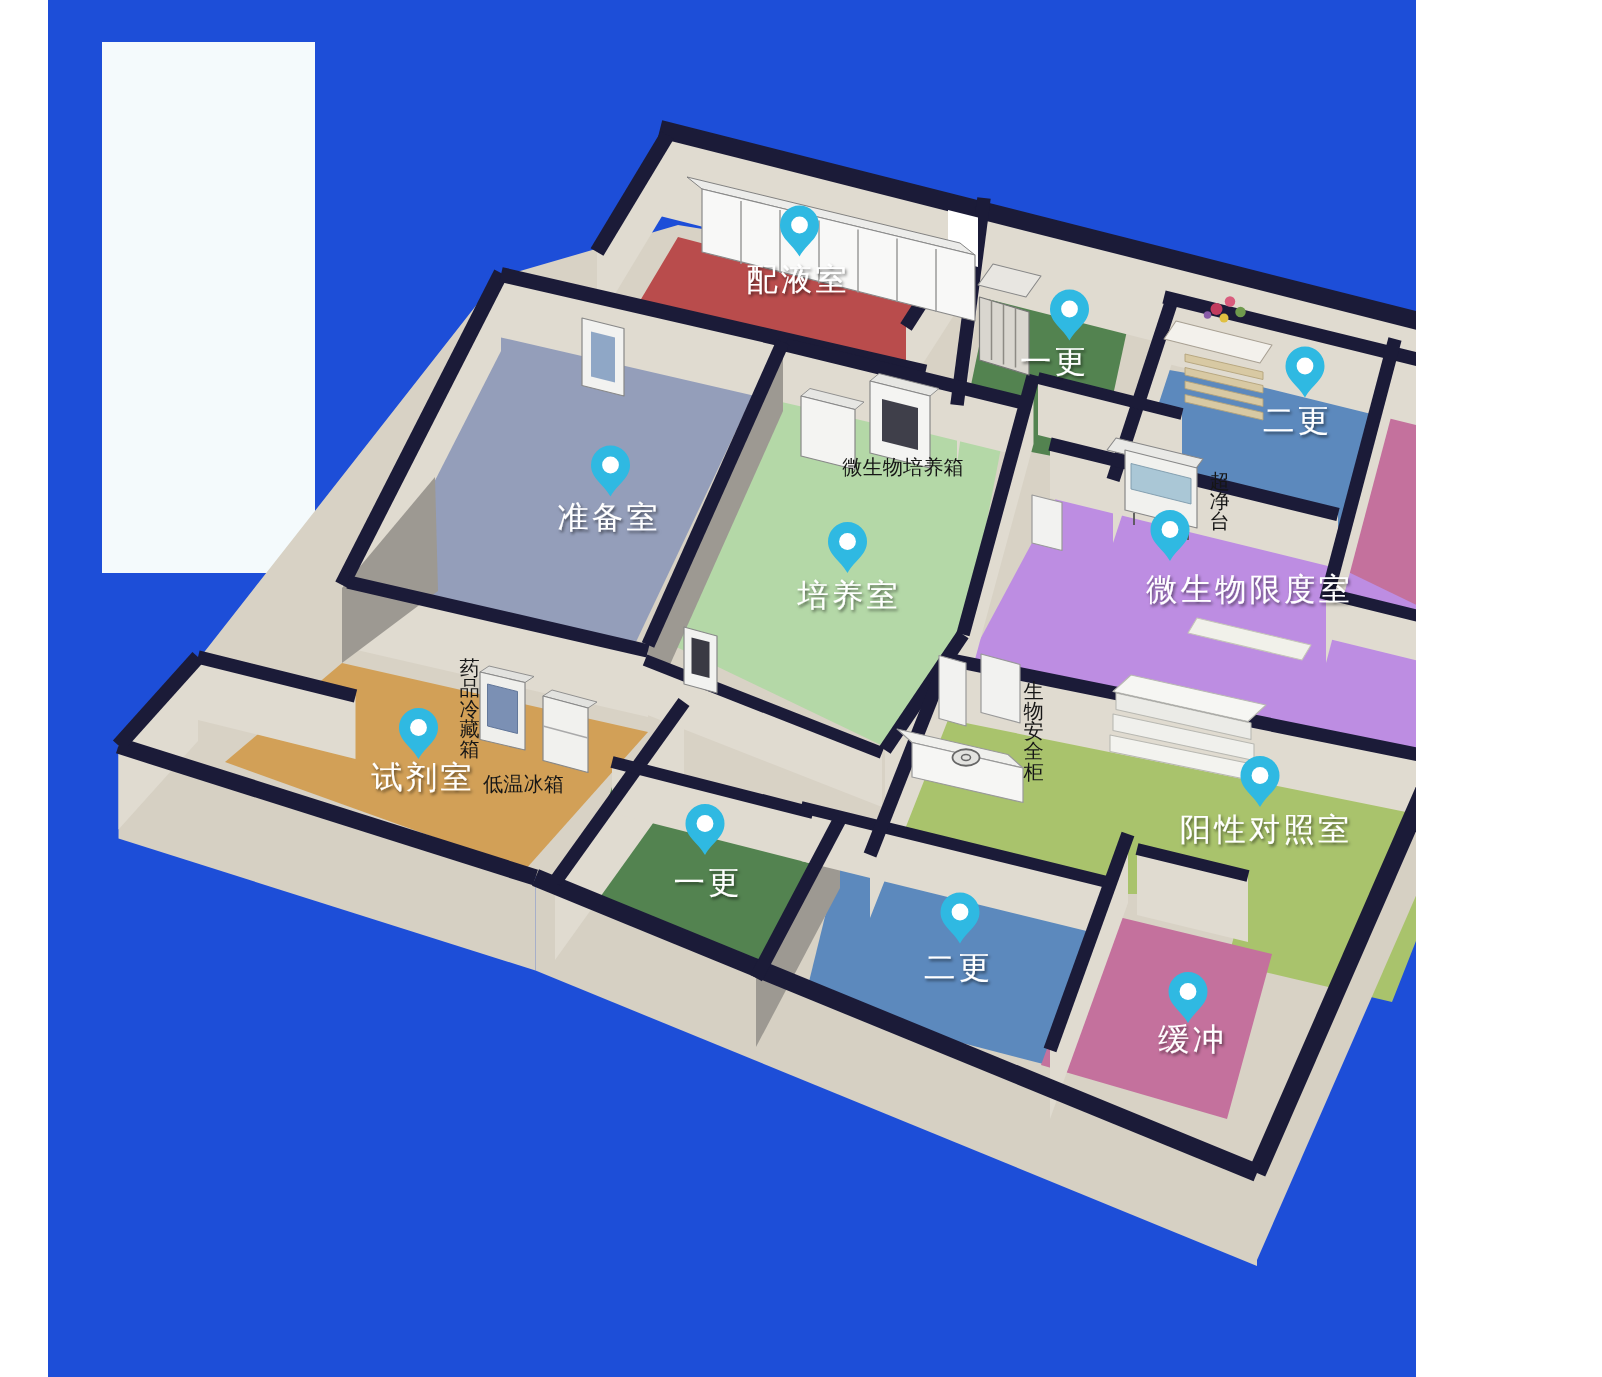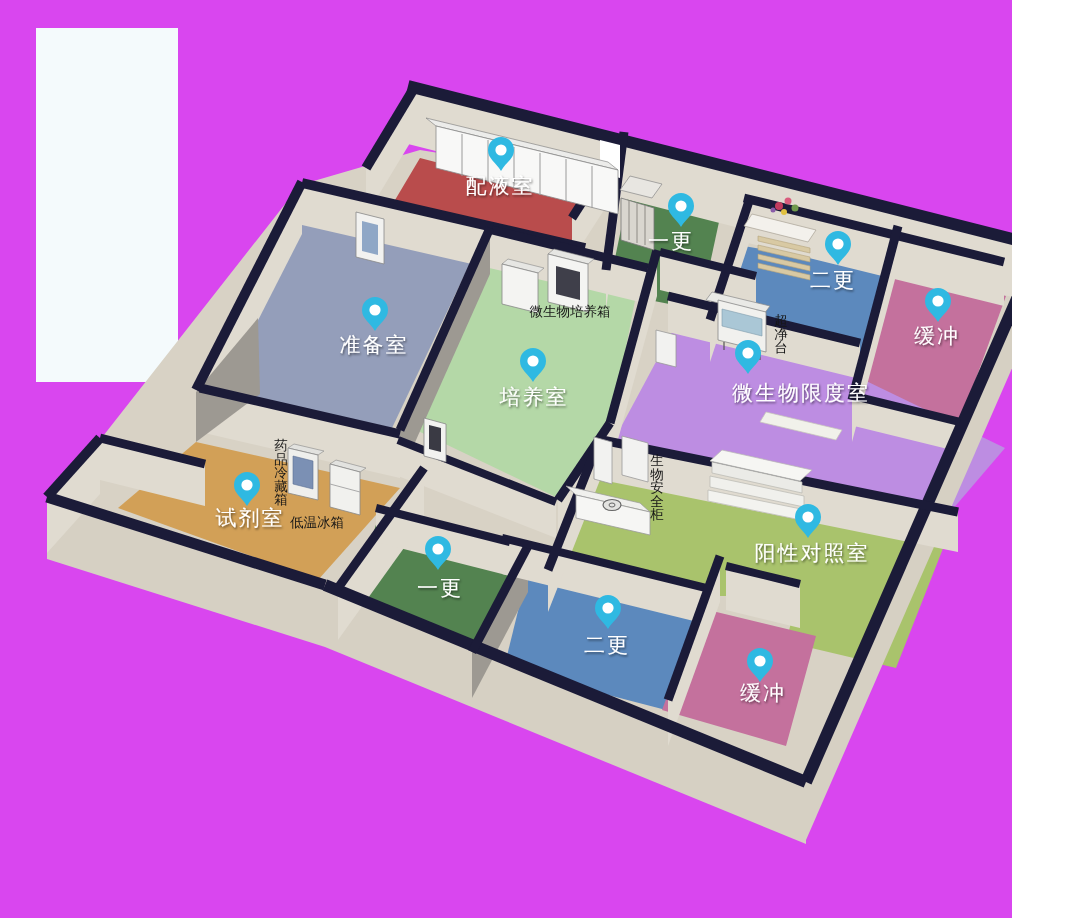--- a/index.html
+++ b/index.html
@@ -1,17 +1,17 @@
 <!DOCTYPE html>
 <html><head>
 <meta charset="utf-8">
 <style>
   html,body{margin:0;padding:0;background:#ffffff;}
-  .stage{position:relative;width:1012px;height:918px;overflow:hidden;background:#d946ef;
-         font-family:"Liberation Sans",sans-serif;}
+  .stage{position:relative;width:912px;height:918px;overflow:hidden;background:#1d4ed8;
+         font-family:"Liberation Sans",sans-serif;margin-left:32px;}
   svg{position:absolute;left:0;top:0;}
   .room-label{font-size:21px;fill:#ffffff;text-anchor:middle;
               font-family:"Liberation Sans",sans-serif;letter-spacing:2px;}
   .eq-label{font-size:13.5px;fill:#161616;text-anchor:middle;
             font-family:"Liberation Serif",serif;}
   .floor{stroke:none;}
 </style>
 </head>
 <body>
 

